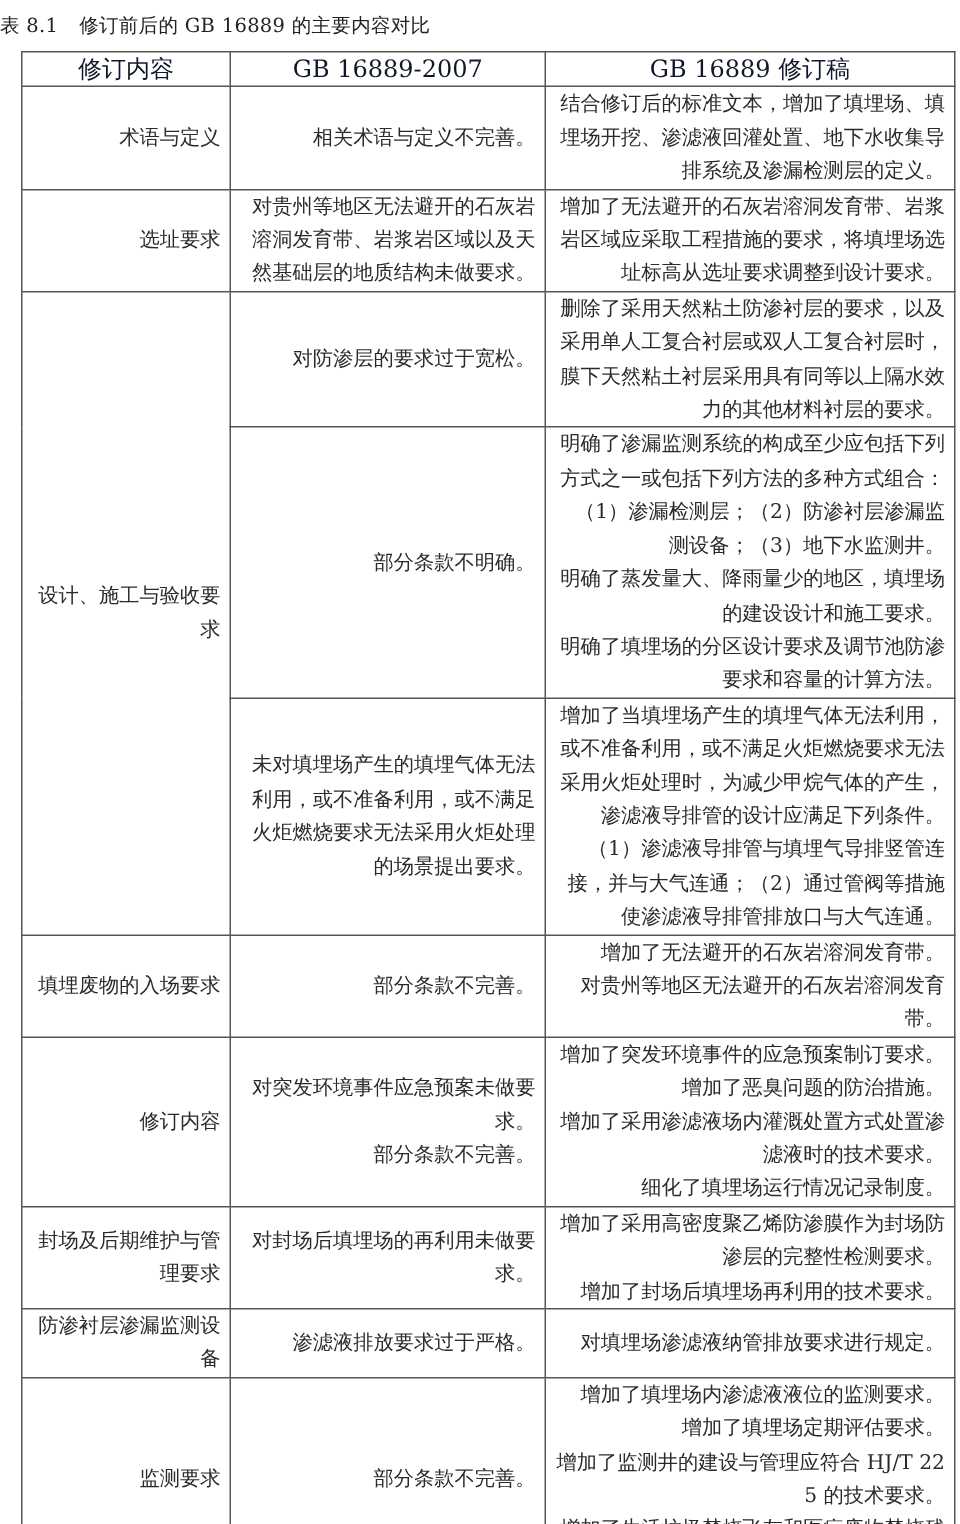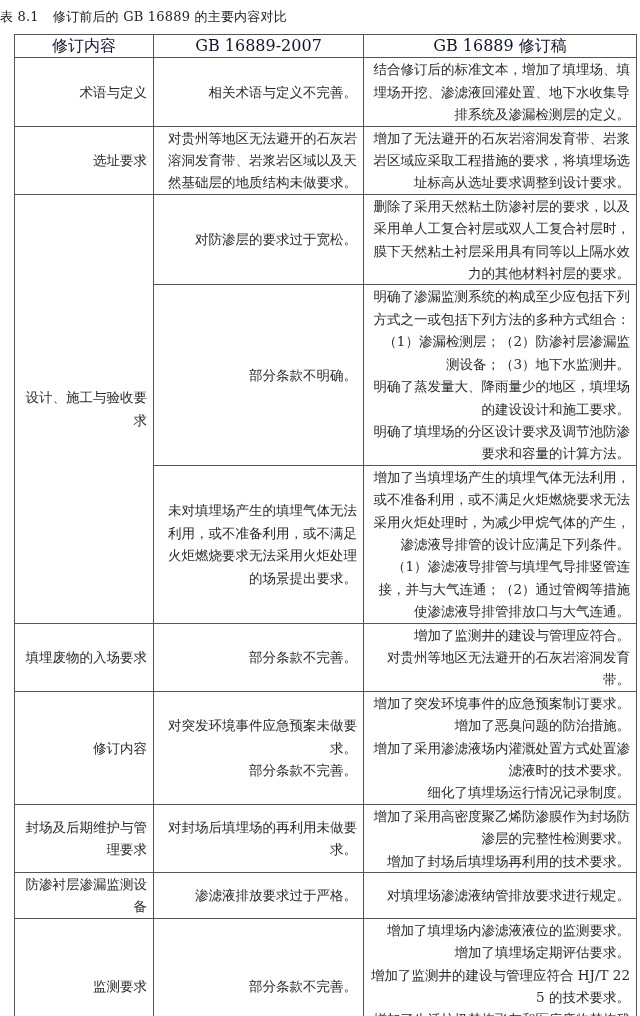--- a/index.html
+++ b/index.html
@@ -88,21 +88,21 @@
           <span class="line">增加了当填埋场产生的填埋气体无法利用，或不准备利用，或不满足火炬燃烧要求无法采用火炬处理时，为减少甲烷气体的产生，渗滤液导排管的设计应满足下列条件。（1）渗滤液导排管与填埋气导排竖管连接，并与大气连通；（2）通过管阀等措施使渗滤液导排管排放口与大气连通。</span>
         </td>
     </tr>
 
     <tr style="height:45px">
       <td>填埋废物的入场要求</td>
       <td>
           <span class="line">部分条款不完善。</span>
         </td>
       <td>
-        <span class="line">增加了监测井的建设与管理应符合。</span>
+        <span class="line">增加了无法避开的石灰岩溶洞发育带。</span>
         <span class="line">对贵州等地区无法避开的石灰岩溶洞发育带。</span>
       </td>
     </tr>
 
     <tr style="height:112px">
       <td>修订内容</td>
       <td>
         <span class="line">对突发环境事件应急预案未做要求。</span>
         <span class="line">部分条款不完善。</span>
       </td>

